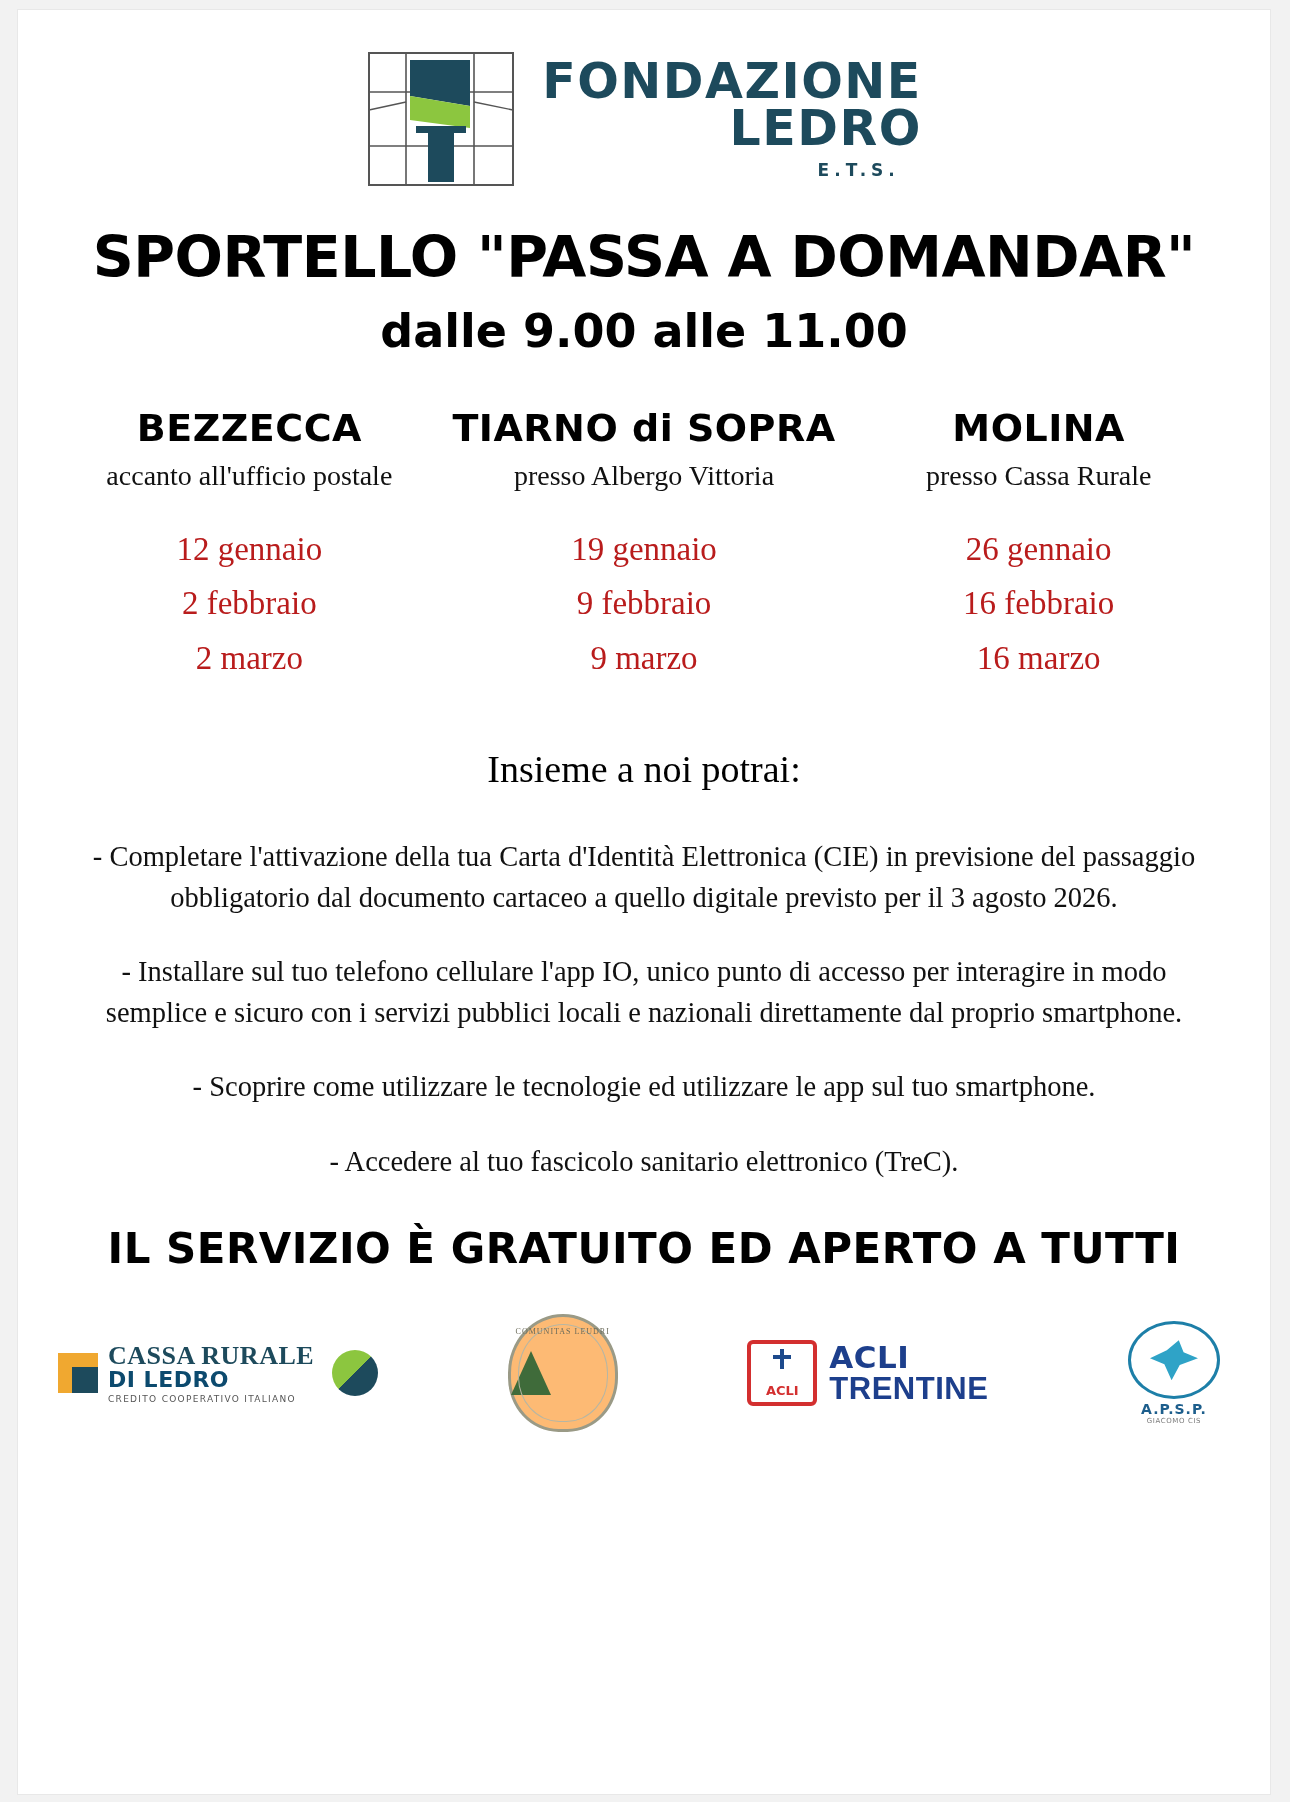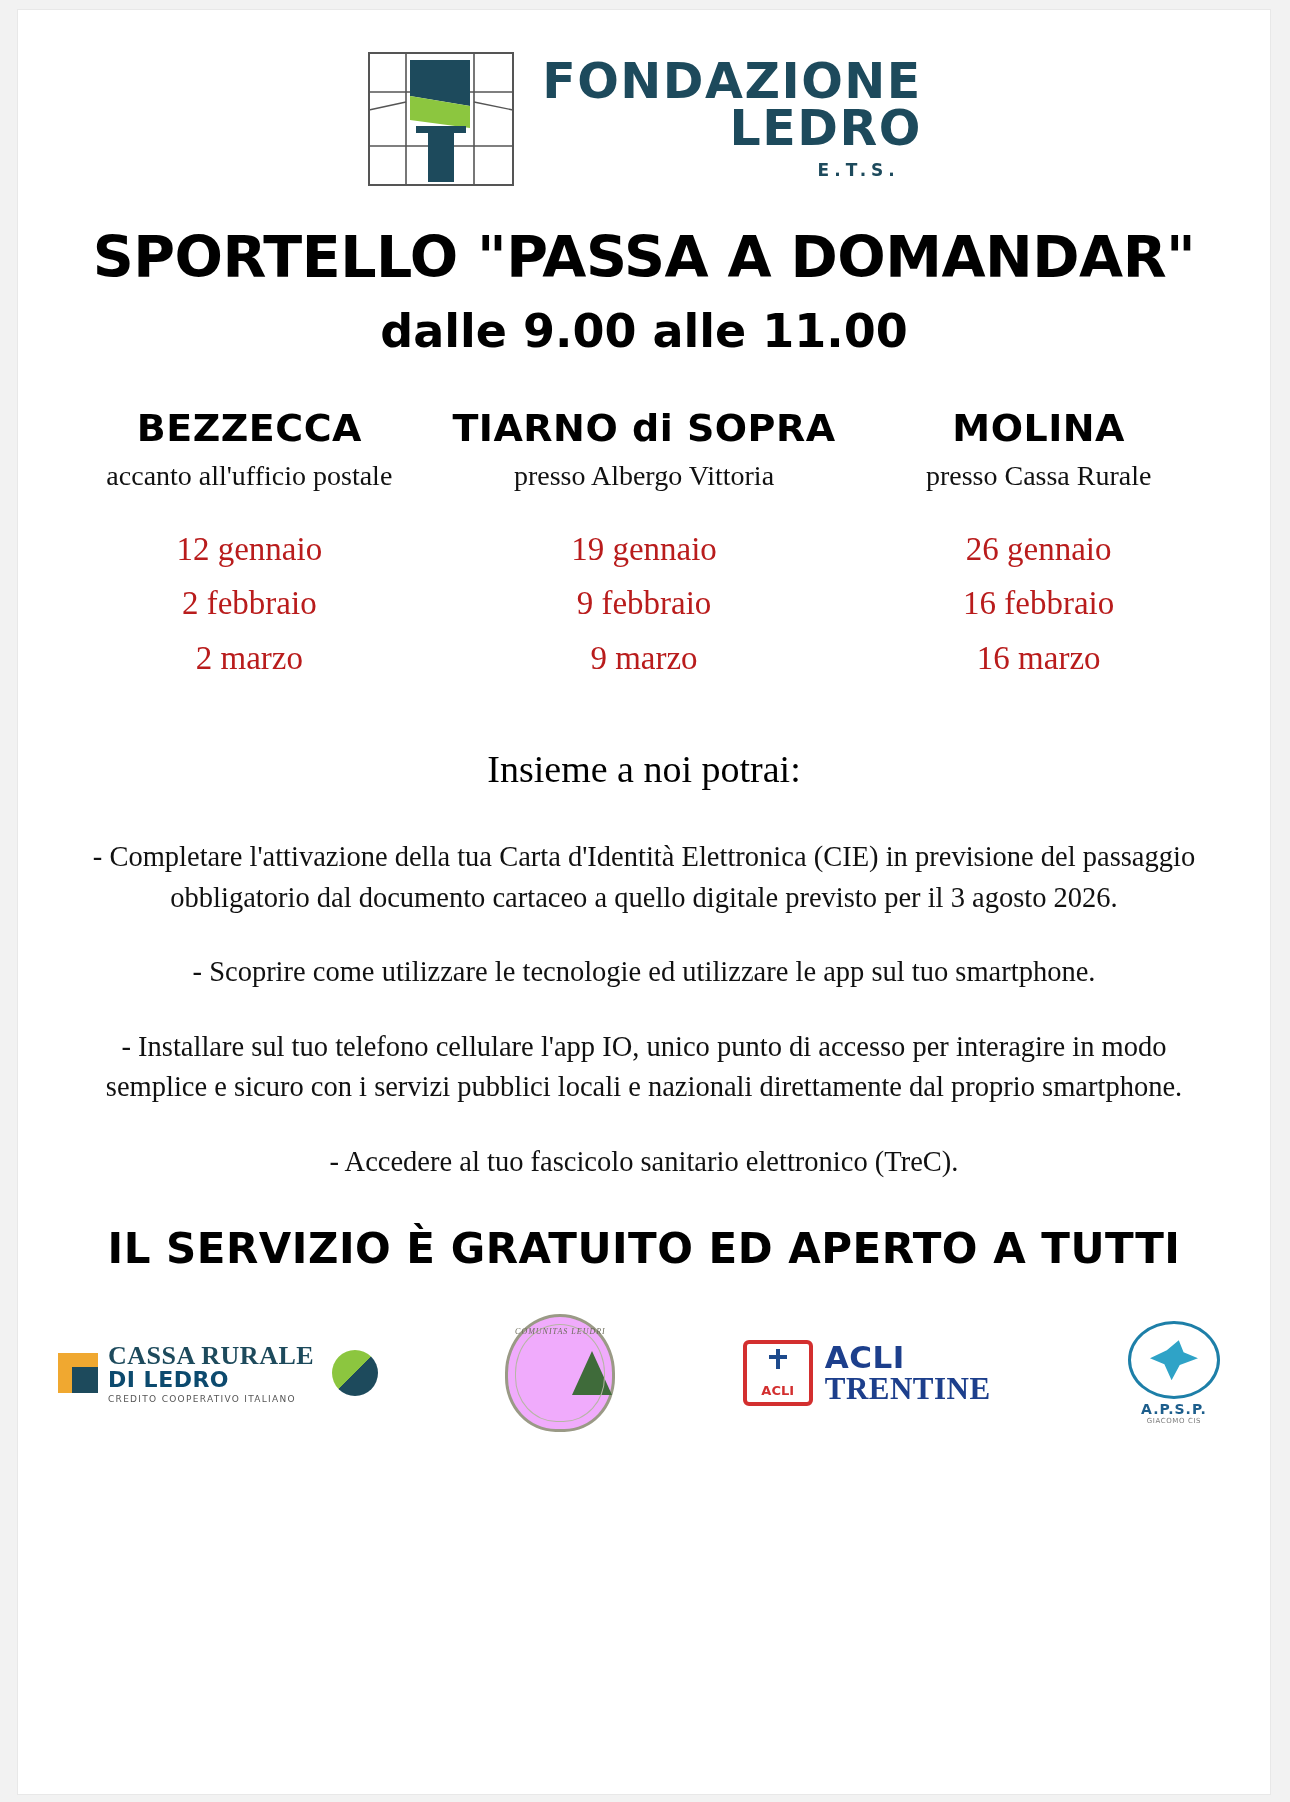--- a/index.html
+++ b/index.html
@@ -188,24 +188,23 @@
     width: 46px; height: 46px; border-radius: 50%;
     background: linear-gradient(135deg, #8cc63f 0 50%, #1d4a5c 50% 100%);
     margin-left: 8px;
   }
 
   
   .com {
     width: 104px; height: 112px;
     border: 3px solid #9a9a86;
     border-radius: 50% 50% 46% 46%;
-    background: #f0abfc;
-    display: flex; align-items: center; justify-content: flex-end;
-    position: relative;
-    font-style: italic;
+    background: #fdba74;
+    display: flex; align-items: center; justify-content: flex-start;
+    position: relative;
   }
   .com .ring {
     position: absolute; inset: 7px;
     border: 1px solid #b6b6a4; border-radius: 50% 50% 46% 46%;
   }
   .com .tree {
     width: 0; height: 0;
     border-left: 20px solid transparent;
     border-right: 20px solid transparent;
     border-bottom: 44px solid #3f6b3a;
@@ -239,21 +238,21 @@
     text-align: center;
     font-family: "DejaVu Sans", sans-serif;
     font-weight: bold; font-size: 13px; color: #d32f2f;
   }
   .acli-txt { line-height: 1.0; }
   .acli-txt .a {
     font-family: "DejaVu Sans", sans-serif; font-weight: bold;
     font-size: 31px; color: #1d3f8c; letter-spacing: 0.5px;
   }
   .acli-txt .b {
-    font-family: Liberation Serif, serif; font-weight: bold;
+    font-family: Liberation Sans, sans-serif; font-weight: bold;
     font-size: 31px; color: #1d3f8c; letter-spacing: 0.5px;
   }
 
   
   .apsp {
     width: 112px; height: 104px;
     flex-direction: column; align-items: center; justify-content: center;
     position: relative;
   }
   .apsp .circle {
@@ -338,22 +337,22 @@
         <div>16 marzo</div>
       </div>
     </div>
 
   </div>
 
   <div class="insieme">Insieme a noi potrai:</div>
 
   <div class="bullets">
     <div class="bullet">- Completare l'attivazione della tua Carta d'Identità Elettronica (CIE) in previsione del passaggio obbligatorio dal documento cartaceo a quello digitale previsto per il 3 agosto 2026.</div>
+    <div class="bullet">- Installare sul tuo telefono cellulare l'app IO, unico punto di accesso per interagire in modo semplice e sicuro con i servizi pubblici locali e nazionali direttamente dal proprio smartphone.</div>
     <div class="bullet">- Scoprire come utilizzare le tecnologie ed utilizzare le app sul tuo smartphone.</div>
-    <div class="bullet">- Installare sul tuo telefono cellulare l'app IO, unico punto di accesso per interagire in modo semplice e sicuro con i servizi pubblici locali e nazionali direttamente dal proprio smartphone.</div>
     <div class="bullet">- Accedere al tuo fascicolo sanitario elettronico (TreC).</div>
   </div>
 
   <div class="free-line">IL SERVIZIO È GRATUITO ED APERTO A TUTTI</div>
 
   <div class="sponsors">
 
     <div class="sp cr">
       <div class="cr-sq"></div>
       <div class="cr-txt">

